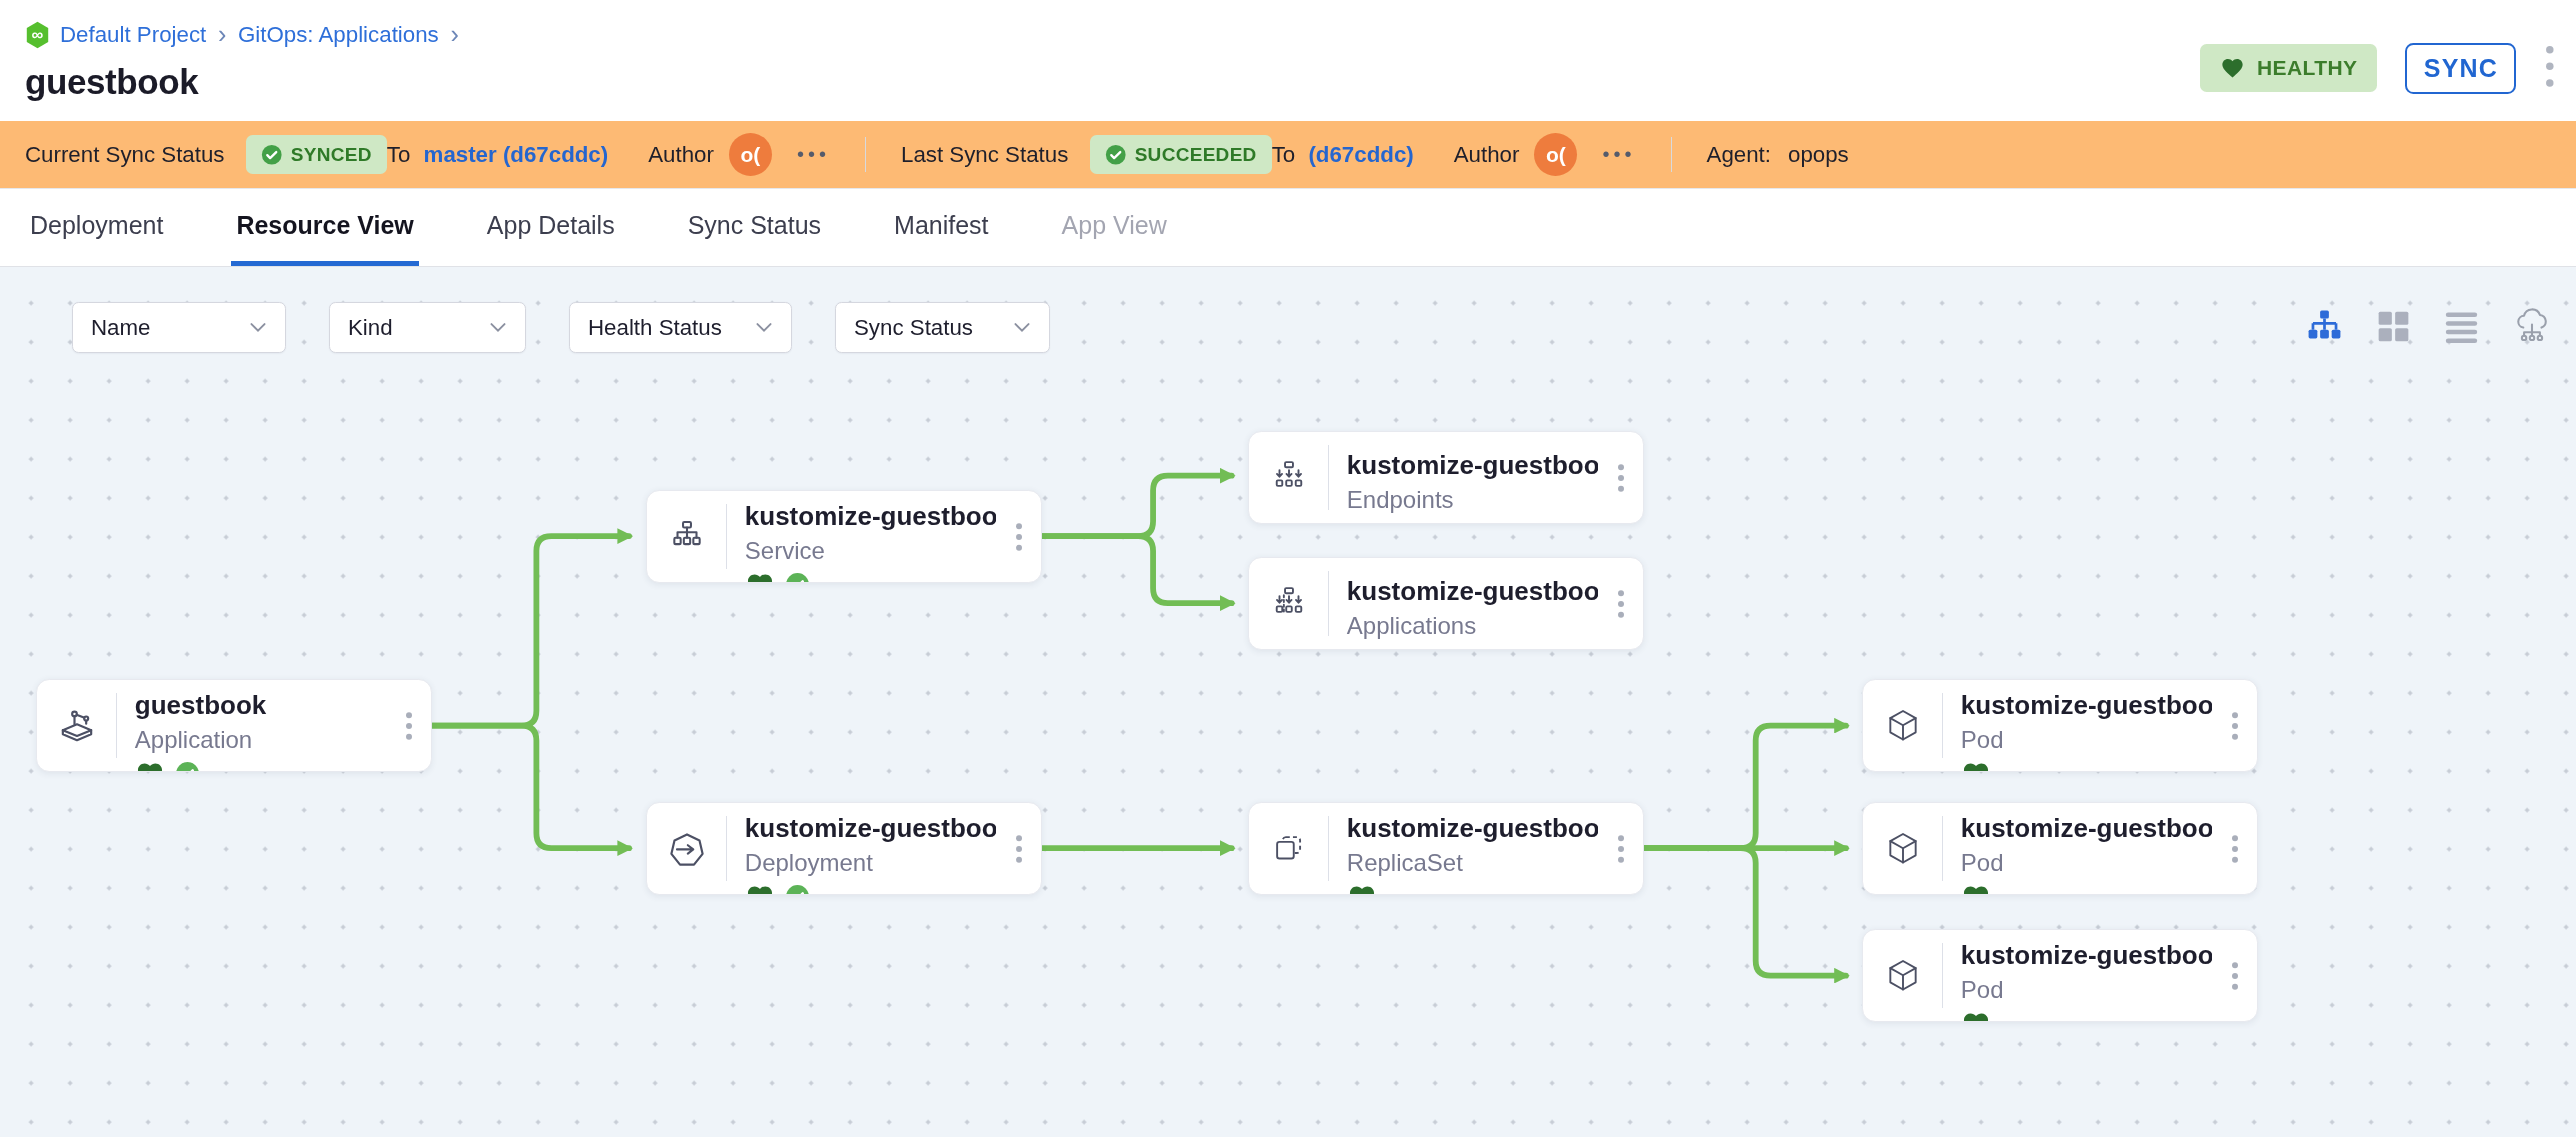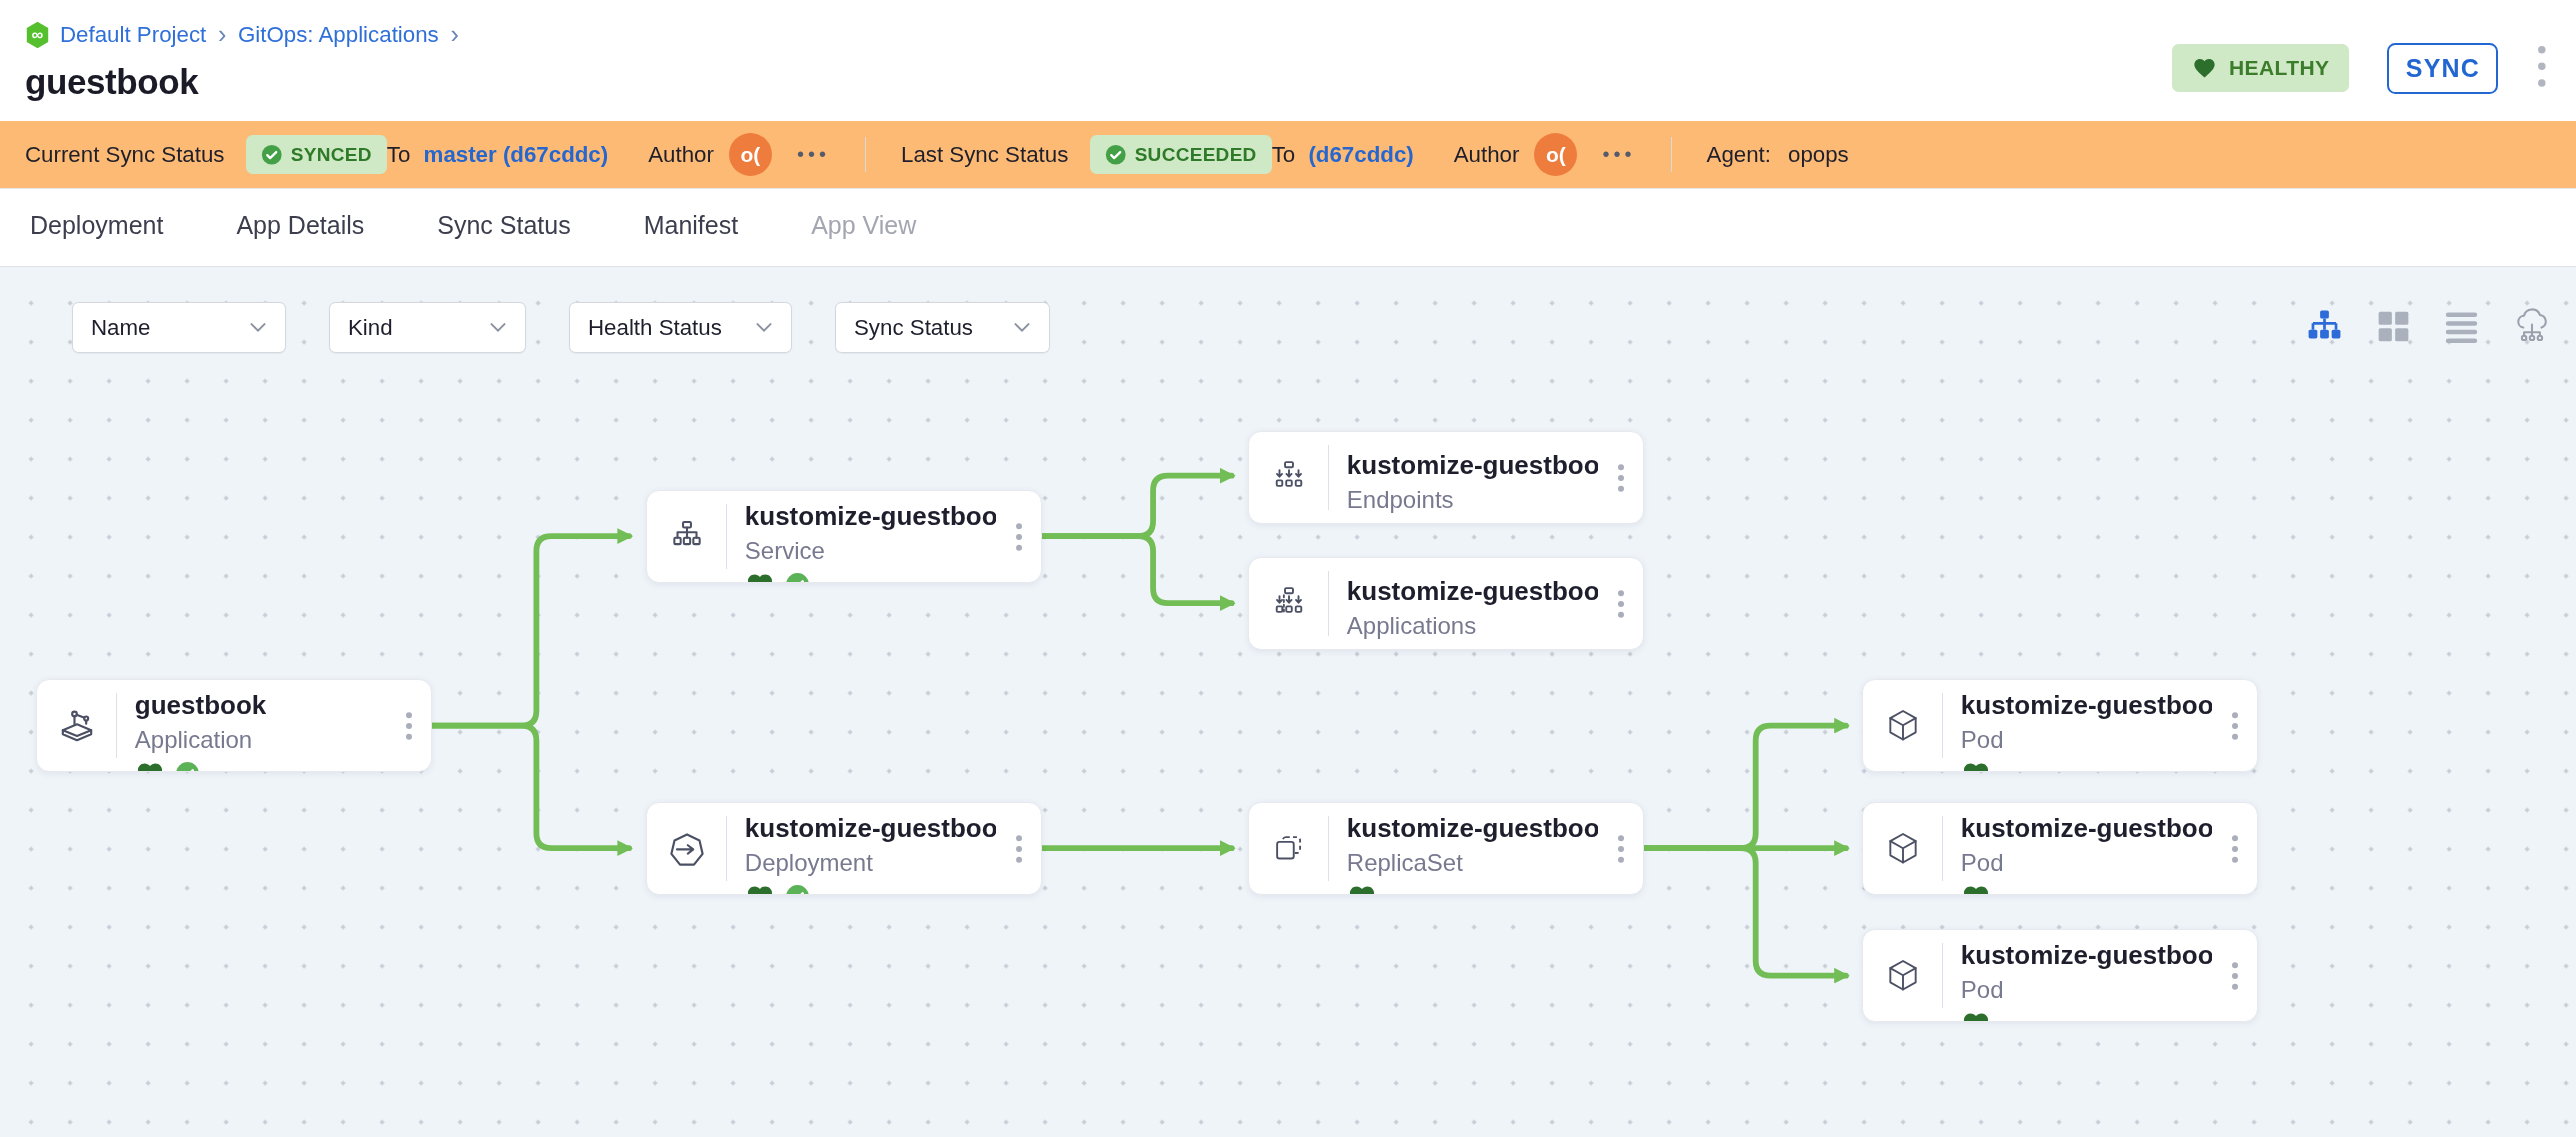--- a/index.html
+++ b/index.html
@@ -4,21 +4,21 @@
 <style>
   * { margin:0; padding:0; box-sizing:border-box; }
   html,body { width:2576px; height:1137px; background:#fff; font-family:"Liberation Sans", sans-serif; overflow:hidden; }
 
   
   .header { position:relative; height:121px; background:#fff; padding:20px 30px 0 25px; }
   .breadcrumb { display:flex; align-items:center; gap:10px; font-size:22.3px; color:#2e6fd9; }
   .breadcrumb .crumb { cursor:pointer; }
   .breadcrumb .sep { color:#6d87b8; font-size:25px; padding:0 1.7px; }
   .page-title { margin-top:13.2px; font-size:35px; font-weight:700; color:#1b1b28; letter-spacing:-0.4px; }
-  .header-right { position:absolute; right:28px; top:38px; display:flex; align-items:center; gap:38px; }
+  .header-right { position:absolute; right:20px; top:38px; display:flex; align-items:center; gap:28px; }
   .healthy-badge { display:flex; align-items:center; gap:11.6px; background:#cfe8c5; border-radius:6.6px; padding:12.4px 20px; }
   .healthy-badge .txt { font-size:21px; font-weight:700; color:#3c7d2c; letter-spacing:0.4px; }
   .sync-btn { width:111px; height:51px; border:2.5px solid #2166d1; border-radius:8.3px; background:#fff; color:#2166d1; font-size:25px; font-weight:700; letter-spacing:1.2px; display:flex; align-items:center; justify-content:center; cursor:pointer; font-family:"Liberation Sans",sans-serif; }
 
   
   .status-bar { height:68px; display:flex; align-items:center; padding:0 25px; border-bottom:0.8px solid #e6e8ec; background:#fdba74; font-size:22.3px; color:#1e1f2b; }
   .sb-group { display:flex; align-items:center; }
   .sb-label { color:#1e1f2b; }
   .badge-green { display:flex; align-items:center; gap:8.3px; background:#cfe8c5; border-radius:6.6px; padding:8.3px 15px; margin-left:21.5px; }
   .badge-green .bt { font-size:19px; font-weight:700; color:#2f7a28; letter-spacing:0.3px; }
@@ -127,20 +127,21 @@
   </div>
   <div class="sb-divider"></div>
   <div class="agent-group">
     <span>Agent:</span>
     <span class="agent-value">opops</span>
   </div>
 </div>
 
 <div class="tab-bar">
   <div class="tab">Deployment</div>
+  <div class="tab active">Resource View</div>
   <div class="tab">App Details</div>
   <div class="tab">Sync Status</div>
   <div class="tab">Manifest</div>
   <div class="tab disabled">App View</div>
 </div>
 
 <div class="canvas">
 
   <svg class="edges" width="2576" height="871" viewBox="0 0 3112 1052">
     <defs>

